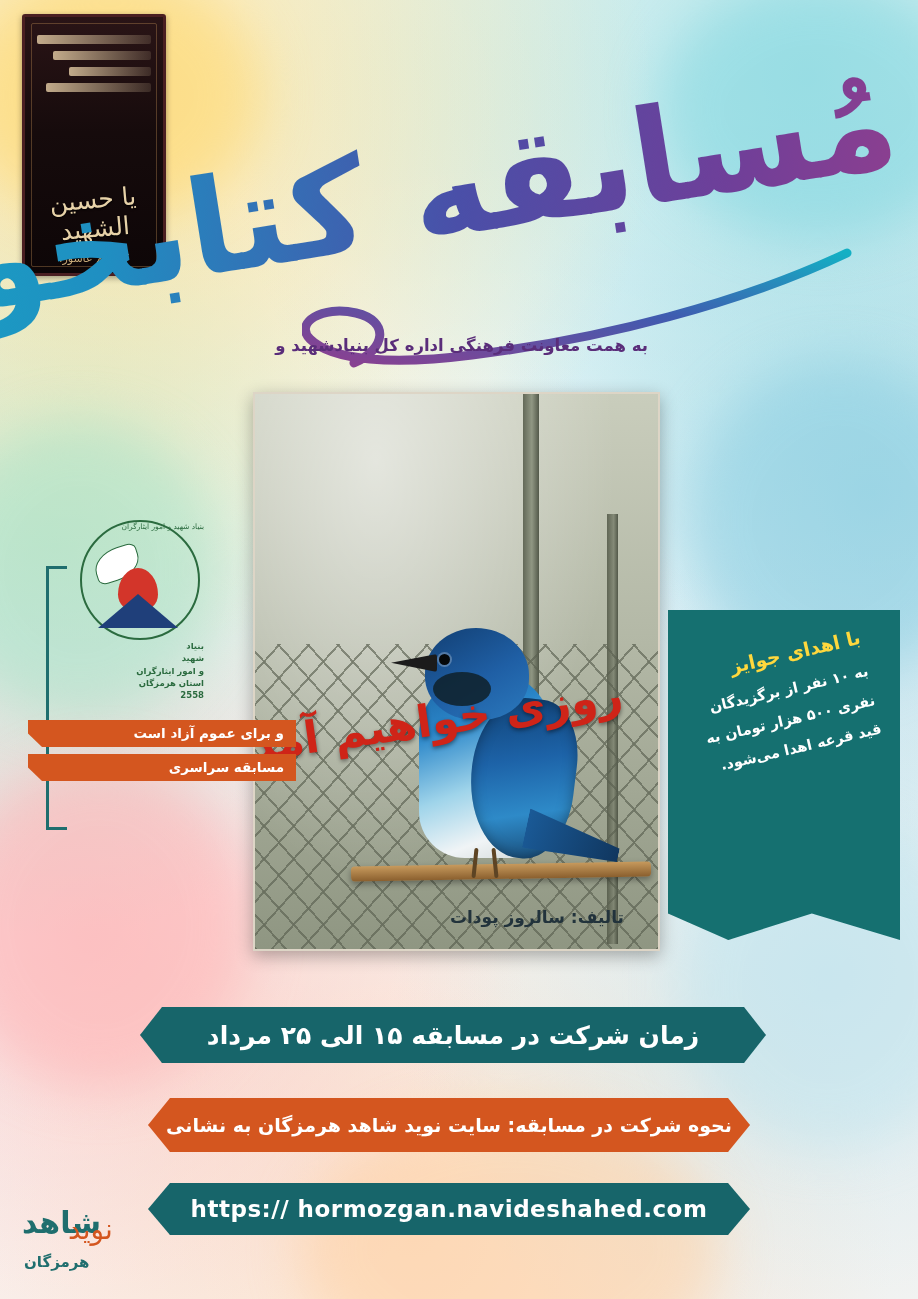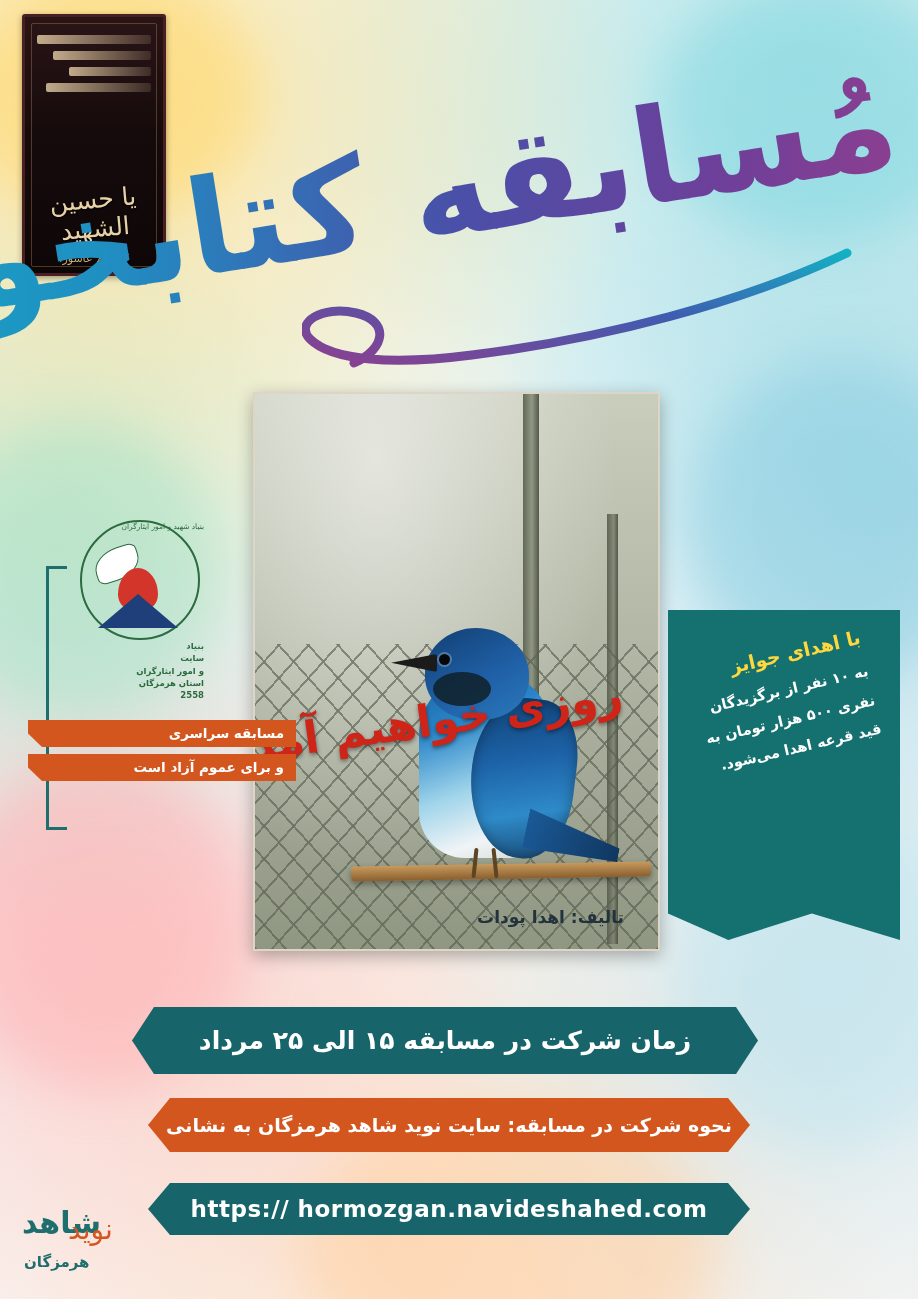--- a/index.html
+++ b/index.html
@@ -406,21 +406,21 @@
     display: flex;
     align-items: center;
     justify-content: center;
     clip-path: polygon(0 50%, 22px 0, calc(100% - 22px) 0, 100% 50%, calc(100% - 22px) 100%, 22px 100%);
   }
   #band-occasion {
     left: 160px; top: 953px; width: 598px; height: 40px;
     background: #17656a; font-size: 16.5px;
   }
   #band-date {
-    left: 132px; top: 1007px; width: 626px; height: 67px;
+    left: 140px; top: 1007px; width: 626px; height: 56px;
     background: #17656a; font-size: 25px;
   }
   #band-how {
     left: 148px; top: 1098px; width: 602px; height: 54px;
     background: #d4561f; font-size: 19px;
   }
   #band-url {
     left: 148px; top: 1183px; width: 602px; height: 52px;
     background: #17656a; font-size: 23px;
     direction: ltr;
@@ -492,20 +492,21 @@
           <stop offset="0%" stop-color="#14b0c4"></stop>
           <stop offset="45%" stop-color="#3f5cb0"></stop>
           <stop offset="100%" stop-color="#8d3f8f"></stop>
         </linearGradient>
       </defs>
       <path d="M545 10 C440 60 300 96 170 112 C92 122 30 118 8 96 C-8 80 20 62 54 70 C88 78 84 106 52 120" fill="none" stroke="url(#swg)" stroke-width="9" stroke-linecap="round"></path>
     </svg>
   </div>
 
   <div class="organizer">
+    <div>به همت معاونت فرهنگی اداره کل بنیادشهید و</div>
   </div>
 
   <div class="book">
     <div class="sky"></div>
     <div class="post"></div>
     <div class="post2"></div>
     <div class="fence"></div>
     <div class="perch"></div>
     <div class="bird">
       <div class="body"></div>
@@ -514,42 +515,42 @@
       <div class="head"></div>
       <div class="cheek"></div>
       <div class="beak"></div>
       <div class="eye"></div>
       <div class="legs">
           <i></i>
           <i></i>
         </div>
     </div>
     <div class="book-title">روزی خواهیم آمد</div>
-    <div class="book-author">تالیف: اهدا پودات</div>
+    <div class="book-author">تالیف: سالروز پودات</div>
   </div>
 
   <div class="emblem">
     <div class="ring"></div>
     <div class="arc-text">بنیاد شهید و امور ایثارگران</div>
     <div class="dove"></div>
     <div class="tulip"></div>
     <div class="book-ico"></div>
     <div class="caption">
       <div>بنیاد</div>
-      <div>سایت</div>
+      <div>شهید</div>
       <div>و امور ایثارگران</div>
       <div>استان هرمزگان</div>
       <div>2558</div>
     </div>
   </div>
 
   <div class="left-bracket"></div>
   <div class="left-lines">
+    <div class="ln orange">و برای عموم آزاد است</div>
     <div class="ln orange">مسابقه سراسری</div>
-    <div class="ln orange">و برای عموم آزاد است</div>
   </div>
 
   <div class="prize-ribbon">
     <div class="prize-inner">
       <div class="prize-title">با اهدای جوایز</div>
       <div class="prize-body">به ۱۰ نفر از برگزیدگان نفری ۵۰۰ هزار تومان به قید قرعه اهدا می‌شود.</div>
     </div>
   </div>
 
   <div class="band" id="band-date">زمان شرکت در مسابقه ۱۵ الی ۲۵ مرداد</div>

